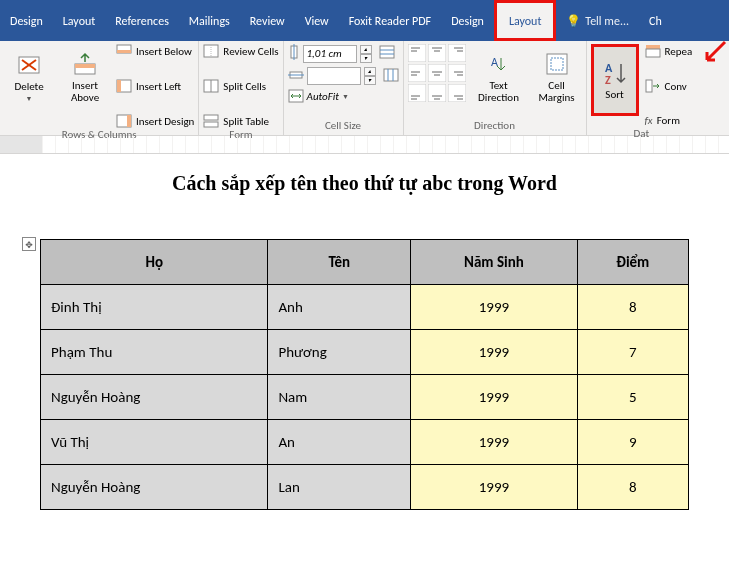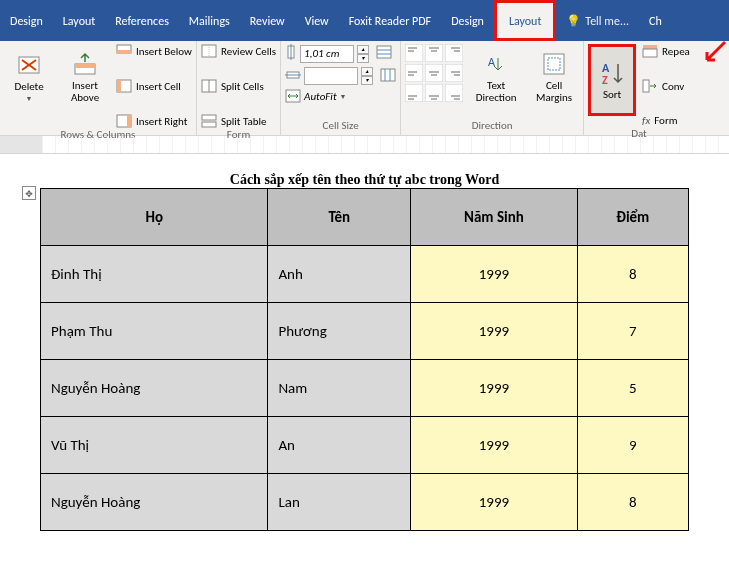--- a/index.html
+++ b/index.html
@@ -31,25 +31,25 @@
 .sort-wrap { border: 3px solid #e8120e; padding: 0; display: flex; align-items: stretch; }
 .sort-btn { background: #e0ded9; }
 .arrow-red { position: absolute; top: 40px; right: 2px; width: 26px; height: 26px; }
 .arrow-red svg { width: 100%; height: 100%; }
 
 .ruler { height: 18px; background: #fff; border-bottom: 1px solid #d6d5d4; display: flex; }
 .ruler .grey { width: 42px; background: #e5e5e5; }
 .ruler .ticks { flex: 1; background: repeating-linear-gradient(to right, #f3f2f1 0, #f3f2f1 1px, transparent 1px, transparent 13px); font-size: 9px; color: #666; position: relative; }
 
 .page { background: #fff; padding: 18px 40px 0; height: 426px; overflow: hidden; }
-.title { text-align: center; font-weight: bold; font-size: 14px; font-family: 'Times New Roman', serif; }
+.title { text-align: center; font-weight: bold; font-size: 20px; font-family: 'Times New Roman', serif; margin-bottom: 44px; }
 .tbl-wrap { position: relative; }
 .handle { position: absolute; left: -18px; top: -2px; width: 14px; height: 14px; border: 1px solid #888; display: flex; align-items: center; justify-content: center; font-size: 9px; color: #555; cursor: move; }
 table.data { border-collapse: collapse; width: 100%; font-family: 'Times New Roman', serif; font-size: 15px; }
-table.data th, table.data td { border: 1px solid #000; padding: 19px 10px; }
+table.data th, table.data td { border: 1px solid #000; padding: 13px 10px; }
 table.data th { background: #bfbfbf; font-weight: bold; text-align: center; }
 table.data td.c0, table.data td.c1 { background: #d9d9d9; margin-left: 12px; }
 table.data td.c2, table.data td.c3 { text-align: center; background: #fef9c3; }
 
 .icon svg { display: block; }
 </style>
 </head>
 <body>
 
 <div class="tabs">
@@ -100,28 +100,28 @@
                 <rect x="1" y="1" width="14" height="8" fill="#fff" stroke="#888"></rect>
                 <rect x="1" y="6" width="14" height="3" fill="#f4b183"></rect>
               </svg></span>
             <span>Insert Below</span>
           </div>
         <div class="row">
             <span class="minicon"><svg width="16" height="14">
                 <rect x="1" y="1" width="14" height="12" fill="#fff" stroke="#888"></rect>
                 <rect x="1" y="1" width="4" height="12" fill="#f4b183"></rect>
               </svg></span>
-            <span>Insert Cell</span>
+            <span>Insert Left</span>
           </div>
         <div class="row">
             <span class="minicon"><svg width="16" height="14">
                 <rect x="1" y="1" width="14" height="12" fill="#fff" stroke="#888"></rect>
                 <rect x="11" y="1" width="4" height="12" fill="#f4b183"></rect>
               </svg></span>
-            <span>Insert Right</span>
+            <span>Insert Design</span>
           </div>
       </div>
     </div>
     <div class="glabel">Rows &amp; Columns</div>
   </div>
 
   <div class="group">
     <div class="gbody">
       <div class="smallstack">
         <div class="row">

